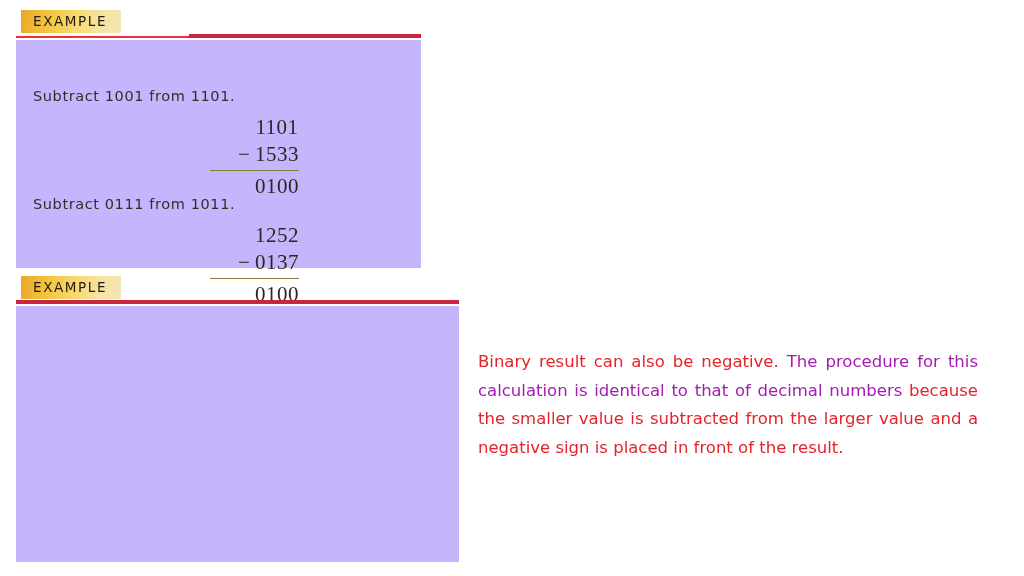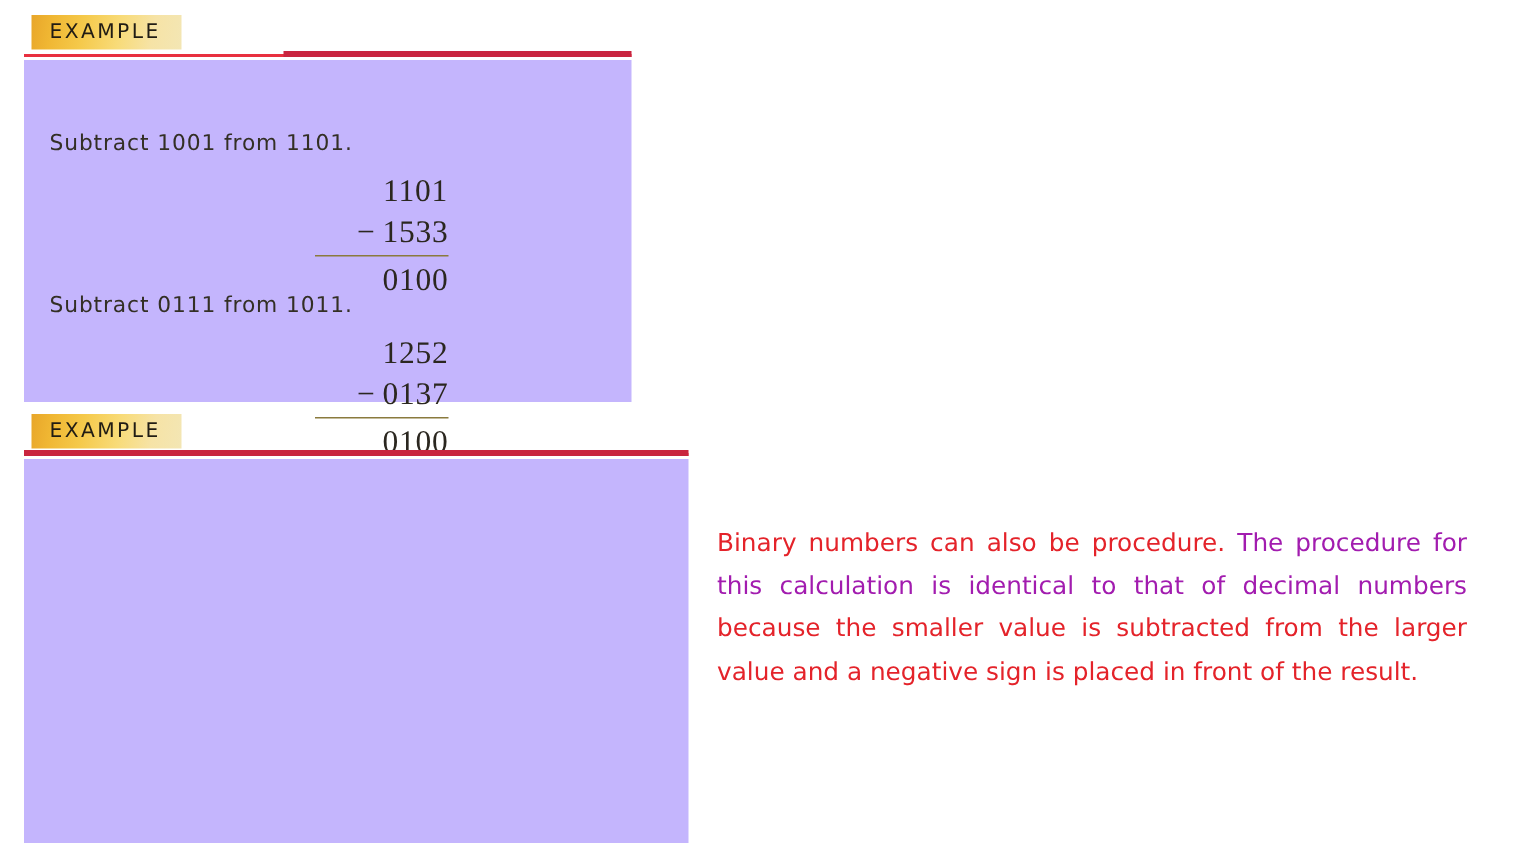--- a/index.html
+++ b/index.html
@@ -207,14 +207,14 @@
     
 
     
 
     
 
   </div>
 </div>
 
 <div id="explanation">
-  <span class="hl">Binary numbers can also be procedure.</span><span class="plain"> The procedure for this calculation is identical to that of decimal numbers </span><span class="hl">because the smaller value is subtracted from the larger value and a negative sign is placed in front of the result.</span>
+  <span class="hl">Binary result can also be negative.</span><span class="plain"> The procedure for this calculation is identical to that of decimal numbers </span><span class="hl">because the smaller value is subtracted from the larger value and a negative sign is placed in front of the result.</span>
 </div>
 
 </body></html>

